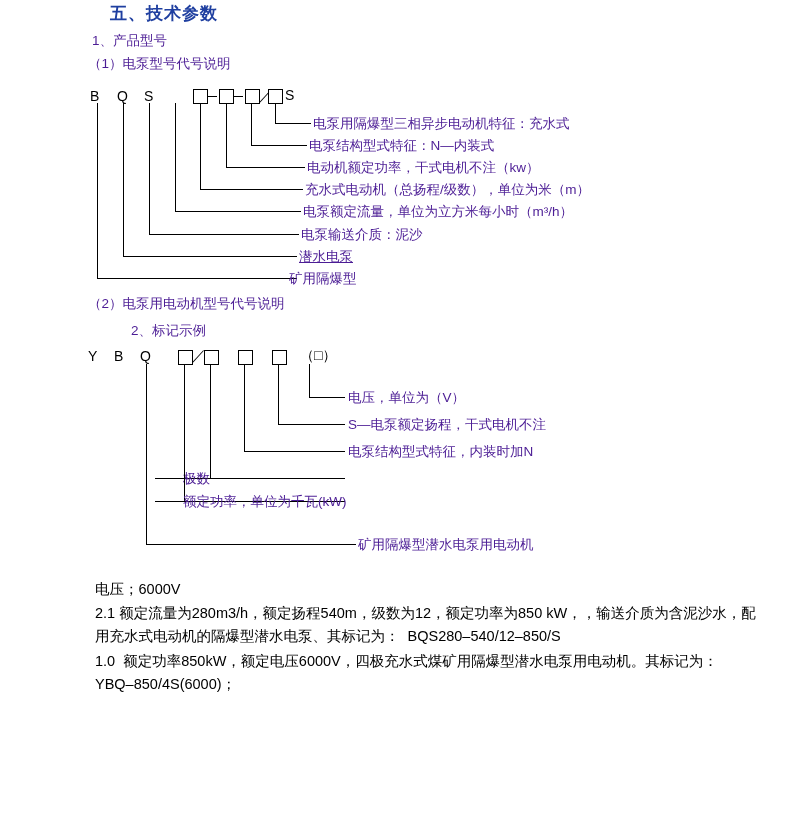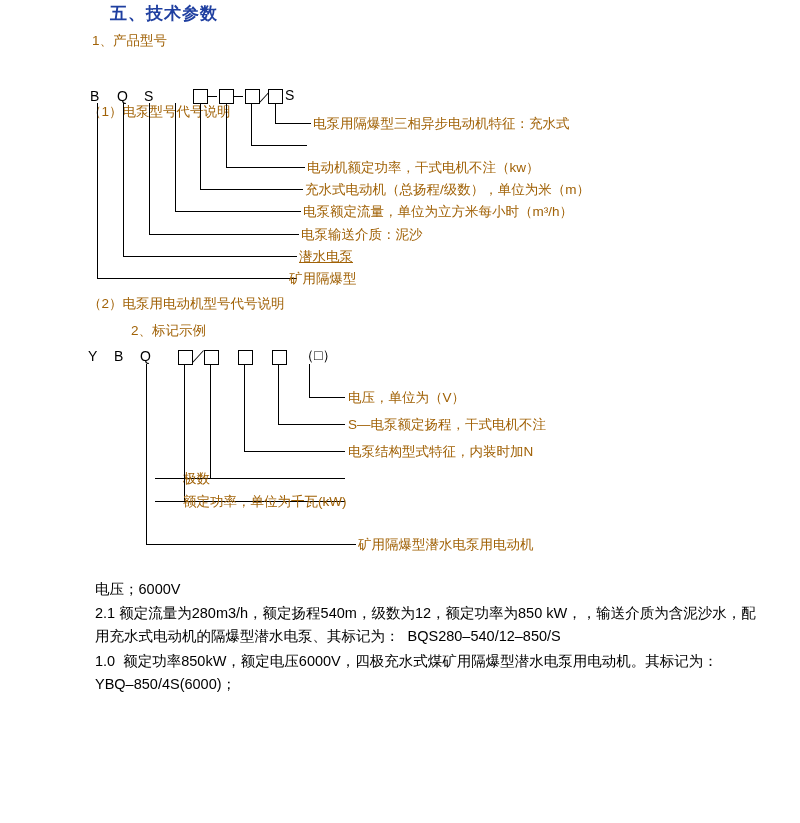--- a/index.html
+++ b/index.html
@@ -28,21 +28,21 @@
     font-size: 17px;
     color: #1f3fa0;
     font-weight: bold;
     letter-spacing: 1px;
   }
 
   .txt {
     font-size: 13.5px;
     line-height: 1.2;
     white-space: pre;
-    color: #a16207;
+    color: #4c1d95;
   }
 
   
   .code-letter {
     font-size: 14px;
     white-space: pre;
   }
 
   .sqbox {
     border: 1px solid #000;
@@ -65,41 +65,42 @@
   }
 </style>
 </head>
 <body>
 
 <div class="page">
 
   <div class="abs section-title">五、技术参数</div>
 
   <div class="abs txt" style="left:92px; top:33px;">1、产品型号</div>
-  <div class="abs txt" style="left:88px; top:56px;margin-top:48px;">（1）电泵型号代号说明</div>
+  <div class="abs txt" style="left:88px; top:56px;">（1）电泵型号代号说明</div>
 
   <div class="abs code-letter" style="left:90px; top:88px;">B</div>
   <div class="abs code-letter" style="left:117px; top:88px;">Q</div>
   <div class="abs code-letter" style="left:144px; top:88px;">S</div>
 
   <div class="abs sqbox" style="left:193px; top:89px; width:13px; height:13px;"></div>
   <div class="abs hline" style="left:208px; top:96px; width:9px;"></div>
   <div class="abs sqbox" style="left:219px; top:89px; width:13px; height:13px;"></div>
   <div class="abs hline" style="left:234px; top:96px; width:9px;"></div>
   <div class="abs sqbox" style="left:245px; top:89px; width:13px; height:13px;"></div>
   <div class="abs code-letter" style="left:259px; top:87px;">／</div>
   <div class="abs sqbox" style="left:268px; top:89px; width:13px; height:13px;"></div>
   <div class="abs code-letter" style="left:285px; top:87px;">S</div>
 
   <div class="abs vline" style="left:275px; top:103px; height:20px;"></div>
   <div class="abs hline" style="left:275px; top:123px; width:36px;"></div>
   <div class="abs txt" style="left:313px; top:116px;">电泵用隔爆型三相异步电动机特征：充水式</div>
 
   <div class="abs vline" style="left:251px; top:103px; height:42px;"></div>
   <div class="abs hline" style="left:251px; top:145px; width:56px;"></div>
+  <div class="abs txt" style="left:309px; top:138px;">电泵结构型式特征：N—内装式</div>
 
   <div class="abs vline" style="left:226px; top:103px; height:64px;"></div>
   <div class="abs hline" style="left:226px; top:167px; width:79px;"></div>
   <div class="abs txt" style="left:307px; top:160px;">电动机额定功率，干式电机不注（kw）</div>
 
   <div class="abs vline" style="left:200px; top:103px; height:86px;"></div>
   <div class="abs hline" style="left:200px; top:189px; width:103px;"></div>
   <div class="abs txt" style="left:305px; top:182px;">充水式电动机（总扬程/级数），单位为米（m）</div>
 
   <div class="abs vline" style="left:175px; top:103px; height:108px;"></div>

